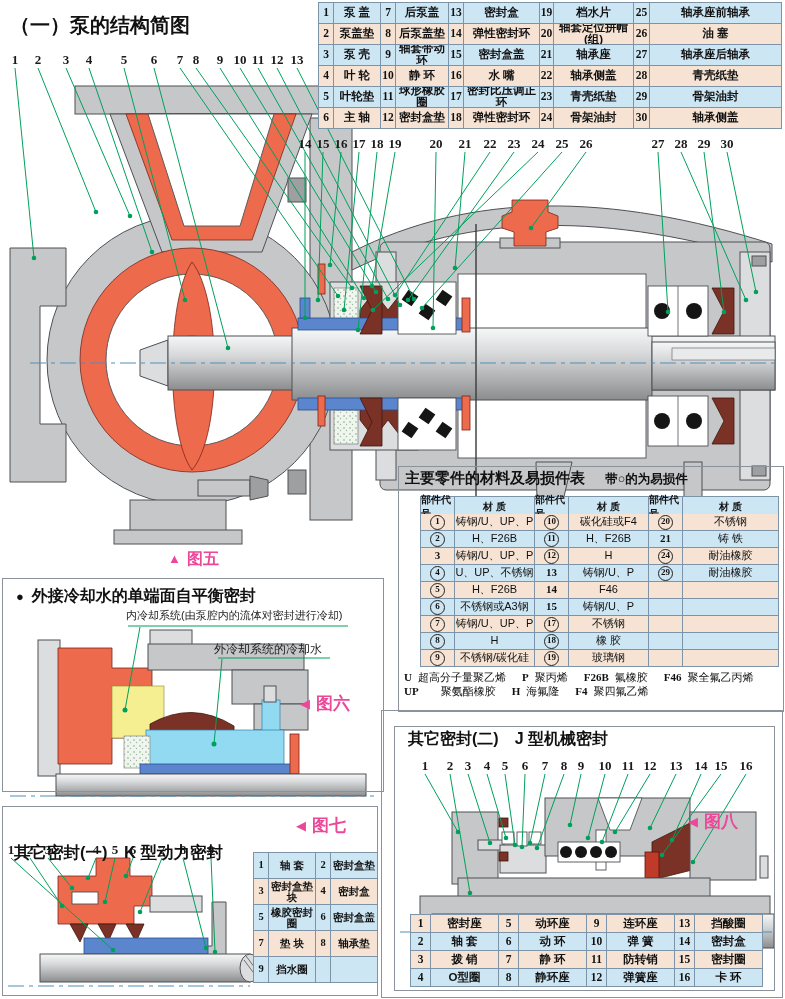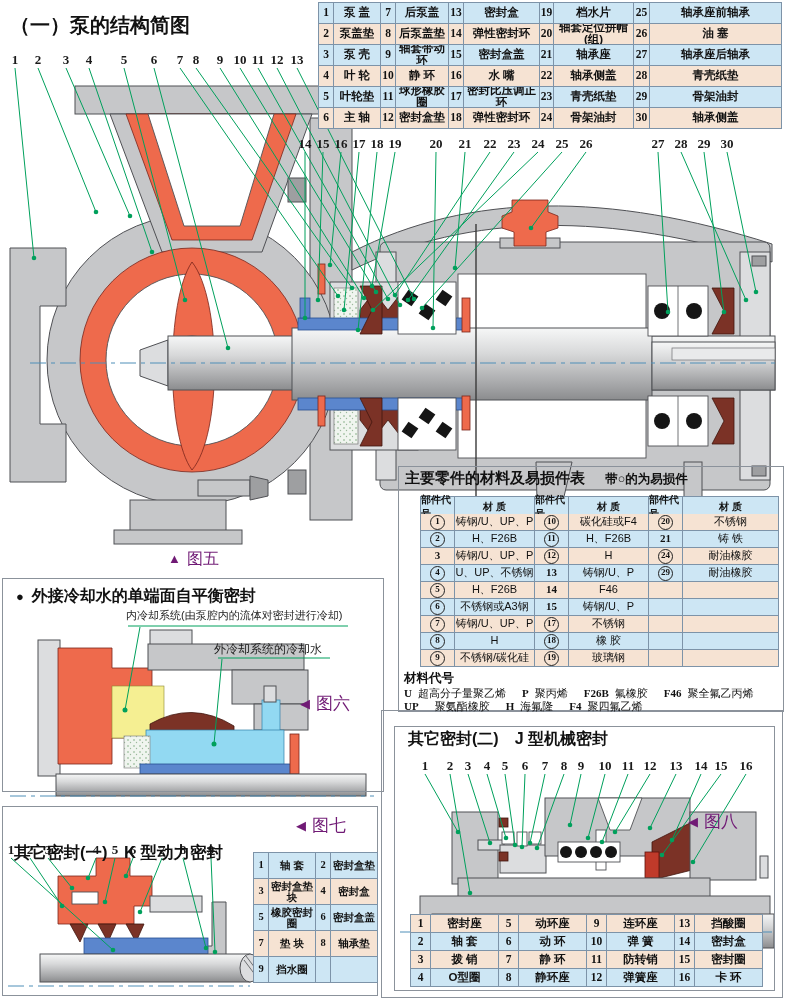--- a/index.html
+++ b/index.html
@@ -20,21 +20,21 @@
   #mat-table{left:420px;top:496px;width:358px;font-size:11px;
              grid-template-columns:34px 80px 34px 80px 34px 1fr;grid-auto-rows:17px}
   #mat-table .hd{font-size:10px;font-weight:bold;height:20px}
   #mat-table > .hcell{border-right:1px solid #7d93a8;border-bottom:1px solid #7d93a8;background:#cde6f4;
         display:flex;align-items:center;justify-content:center;font-size:10px;font-weight:bold}
   #k-table{left:253px;top:852px;width:124px;font-size:10.5px;font-weight:bold;
            grid-template-columns:15px 47px 15px 1fr;grid-auto-rows:26px}
   #j-table{left:410px;top:914px;width:352px;font-size:11.5px;font-weight:bold;
            grid-template-columns:20px 68px 20px 68px 20px 68px 20px 1fr;grid-auto-rows:18px}
   .sec-title{position:absolute;z-index:3;font-weight:bold;white-space:nowrap}
-  .cap{position:absolute;z-index:3;color:#701a75;font-weight:normal;font-size:16px;white-space:nowrap}
+  .cap{position:absolute;z-index:3;color:#ec4899;font-weight:bold;font-size:16px;white-space:nowrap}
   .cap .mk{font-size:13px;vertical-align:1px;margin-right:6px}
   .ann{position:absolute;z-index:3;white-space:nowrap;color:#222}
   .ldr{stroke:#00a05c;stroke-width:1;fill:none}
   .dot{fill:#00a05c;stroke:none}
   .lnum{font:bold 13px "Liberation Serif","DejaVu Serif",serif;fill:#1a1a1a}
 </style>
 </head>
 <body>
 
 <svg id="bg-svg" width="785" height="999" viewBox="0 0 785 999">
@@ -563,23 +563,22 @@
     </div>
     <div class="cell rp">不锈钢/碳化硅</div>
     <div class="cell num rp">
       <span class="circ">19</span>
     </div>
     <div class="cell rp">玻璃钢</div>
     <div class="cell num rp"></div>
     <div class="cell rp"></div>
   </div>
 <div class="abs" style="left:404px;top:671px;z-index:3;font-size:11px;line-height:1.25">
-  <div style="font-size:12.5px;font-weight:bold">材料代号</div>
   <div id="codes-line1"><span style="margin-right: 16px;"><span class="num" style="margin-right: 6px;">U</span>超高分子量聚乙烯</span><span style="margin-right: 16px;"><span class="num" style="margin-right: 6px;">P</span>聚丙烯</span><span style="margin-right: 16px;"><span class="num" style="margin-right: 6px;">F26B</span>氟橡胶</span><span style="margin-right: 16px;"><span class="num" style="margin-right: 6px;">F46</span>聚全氟乙丙烯</span></div>
-  <div id="codes-line2"><span style="margin-right: 16px;"><span class="num" style="margin-right: 16px;">UP</span>聚氨酯橡胶</span><span style="margin-right: 16px; text-align: right;"><span class="num" style="margin-right: 6px;">H</span>海氟隆</span><span style="margin-right: 16px; margin-top: 13px;"><span class="num" style="margin-right: 6px;">F4</span>聚四氟乙烯</span></div>
+  <div id="codes-line2"><span style="margin-right: 16px;"><span class="num" style="margin-right: 22px;">UP</span>聚氨酯橡胶</span><span style="margin-right: 16px; text-align: right;"><span class="num" style="margin-right: 6px;">H</span>海氟隆</span><span style="margin-right: 16px; margin-top: 13px;"><span class="num" style="margin-right: 6px;">F4</span>聚四氟乙烯</span></div>
 </div>
 
 <div class="box" style="left:2px;top:578px;width:380px;height:212px"></div>
 <div class="sec-title" style="left:16px;top:586px;font-size:16px">
   <span style="font-size:13px;margin-right:8px">●</span><span>外接冷却水的单端面自平衡密封</span>
 </div>
 <div class="ann" style="left:126px;top:608px;font-size:11px">内冷却系统(由泵腔内的流体对密封进行冷却)</div>
 <div class="ann" style="left:214px;top:641px;font-size:12px">外冷却系统的冷却水</div>
 <div class="cap" style="left:300px;top:692px;font-size:17px">
   <span class="mk">◀</span><span>图六</span>

